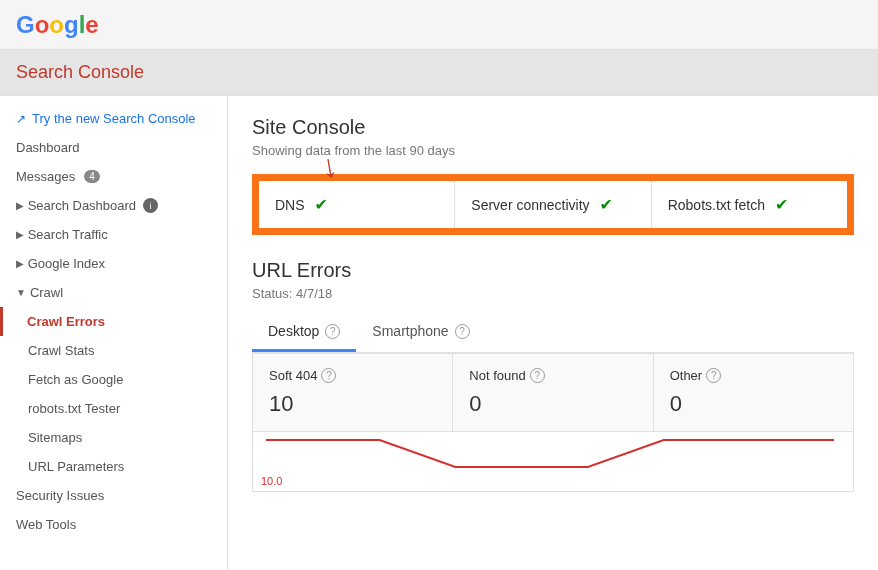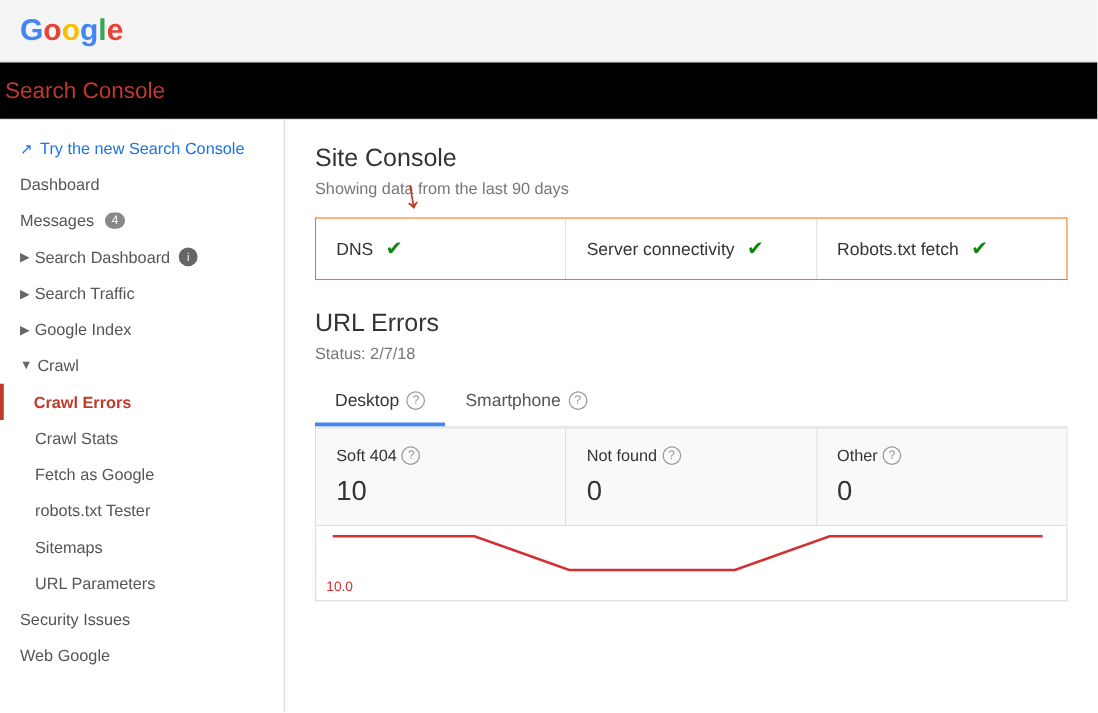--- a/index.html
+++ b/index.html
@@ -9,21 +9,21 @@
     .header { background: #f5f5f5; border-bottom: 1px solid #e0e0e0; padding: 8px 16px; display: flex; align-items: center; height: 50px; }
     .google-logo { display: flex; align-items: center; font-size: 24px; font-weight: bold; }
     .google-logo .g { color: #4285F4; }
     .google-logo .o1 { color: #EA4335; }
     .google-logo .o2 { color: #FBBC05; }
     .google-logo .g2 { color: #4285F4; }
     .google-logo .l { color: #34A853; }
     .google-logo .e { color: #EA4335; }
 
     
-    .subheader { background: #000000; border-bottom: 1px solid #e0e0e0; padding: 10px 4px; height: 46px; display: flex; align-items: center; }
+    .subheader { background: #e5e5e5; border-bottom: 1px solid #e0e0e0; padding: 10px 16px; height: 46px; display: flex; align-items: center; }
     .subheader-title { color: #c0392b; font-size: 18px; font-weight: normal; }
 
     
     .body-layout { display: flex; flex: 1; overflow: hidden; }
 
     
     .sidebar { width: 228px; border-right: 1px solid #e0e0e0; overflow-y: auto; padding: 8px 0; background: #fff; flex-shrink: 0; }
     .sidebar-item { padding: 7px 16px; cursor: pointer; color: #555; font-size: 13px; display: flex; align-items: center; gap: 6px; }
     .sidebar-item.active { color: #c0392b; font-weight: bold; border-left: 3px solid #c0392b; padding-left: 13px; }
     .sidebar-item.link { color: #1a73e8; font-size: 13px; }
@@ -34,21 +34,21 @@
     .badge { background: #888; color: #fff; border-radius: 8px; font-size: 10px; padding: 1px 5px; margin-left: 3px; }
 
     
     .main { flex: 1; overflow-y: auto; padding: 20px 24px; }
 
     
     .section-title { font-size: 20px; font-weight: normal; color: #333; margin-bottom: 4px; }
     .section-subtitle { font-size: 13px; color: #777; margin-bottom: 16px; }
 
     
-    .cards-row { display: flex; border: 1px solid #f97316; margin-bottom: 24px; }
+    .cards-row { display: flex; border: 7px solid #f97316; margin-bottom: 24px; }
     .card { flex: 1; padding: 14px 16px; border-right: 1px solid #e0e0e0; display: flex; align-items: center; gap: 10px; background: #fff; }
     .card:last-child { border-right: none; }
     .card-label { font-size: 14px; color: #333; }
     .check-icon { color: #0a8a0a; font-size: 16px; }
 
     
     .url-errors-title { font-size: 20px; font-weight: normal; color: #333; margin-bottom: 4px; }
     .status-text { font-size: 13px; color: #777; margin-bottom: 12px; }
 
     
@@ -147,21 +147,21 @@
 
     <div class="sidebar-item indent">
       <span>URL Parameters</span>
     </div>
 
     <div class="sidebar-item">
       <span>Security Issues</span>
     </div>
 
     <div class="sidebar-item">
-      <span>Web Google</span>
+      <span>Web Tools</span>
     </div>
 
   </div>
 
   <div class="main">
 
     <h2 class="section-title">Site Console</h2>
     <p class="section-subtitle">Showing data from the last 90 days</p>
 
     <div class="cards-row">
@@ -173,21 +173,21 @@
         <span class="card-label">Server connectivity</span>
         <span class="check-icon">✔</span>
       </div>
       <div class="card">
         <span class="card-label">Robots.txt fetch</span>
         <span class="check-icon">✔</span>
       </div>
     </div>
 
     <h2 class="url-errors-title">URL Errors</h2>
-    <p class="status-text">Status: 2/7/18</p>
+    <p class="status-text">Status: 4/7/18</p>
 
     <div class="tabs">
       <div class="tab active">
         <span>Desktop</span>
         <span class="question-icon">?</span>
       </div>
       <div class="tab">
         <span>Smartphone</span>
         <span class="question-icon">?</span>
       </div>

